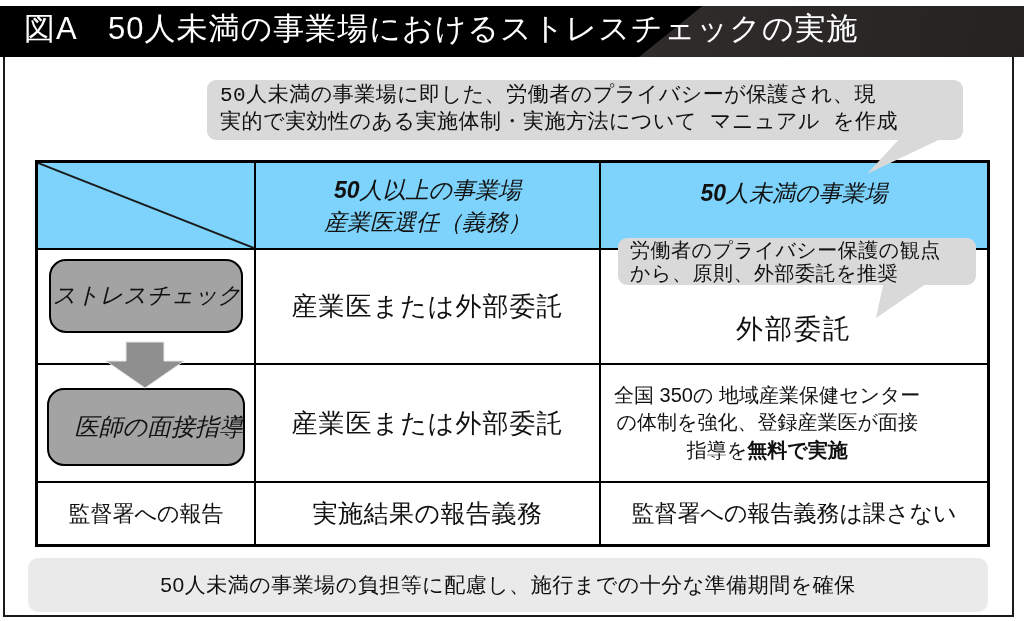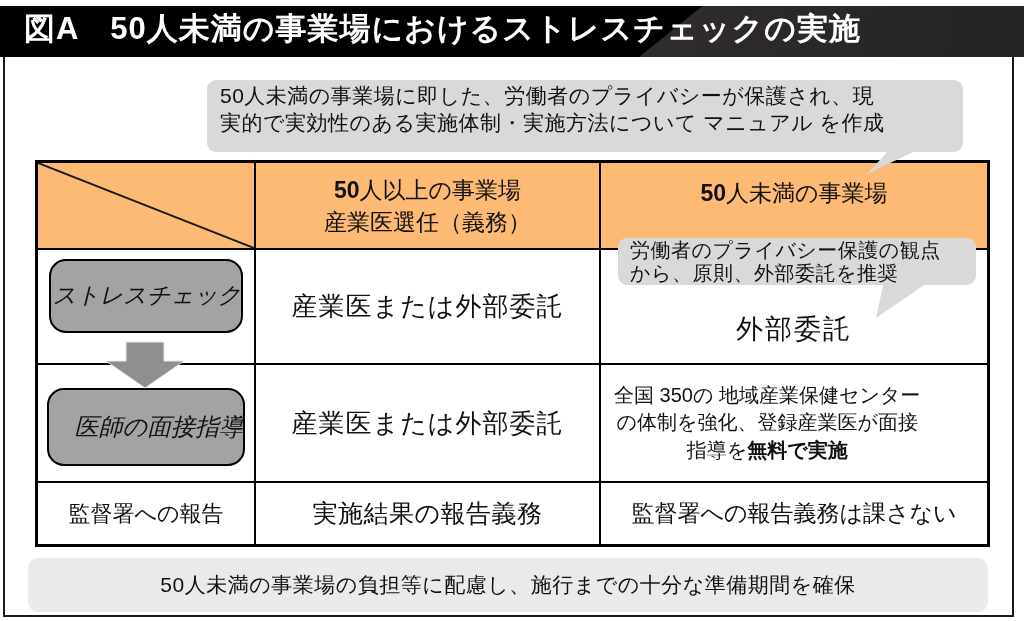--- a/index.html
+++ b/index.html
@@ -11,39 +11,39 @@
   .frame { position:absolute; left:3px; top:32px; width:1011px; height:585px;
            border:2px solid #1a1a1a; z-index:1; }
 
   
   .titlebar { position:absolute; left:0; top:6px; width:1024px; height:51px;
               background:#000000; z-index:5; overflow:hidden; }
   .titlebar .accent { position:absolute; inset:0;
               background:linear-gradient(100deg,#575252 0%,#353131 45%,#252222 100%);
               clip-path:polygon(68.6% 0, 100% 0, 100% 100%, 62.4% 100%); }
   .titlebar .title-text { position:absolute; left:24px; top:0; height:45px; display:flex; align-items:center;
-              color:#ffffff; font-size:31px; font-weight:bold; letter-spacing:1px; z-index:2; white-space:nowrap; }
+              color:#ffffff; font-size:31px; font-weight:normal; letter-spacing:1px; z-index:2; white-space:nowrap; }
 
   
   .bubble { position:absolute; background:#d9d9d9; border-radius:9px; z-index:6; }
-  .bubble-manual { left:207px; top:80px; width:756px; height:72px; padding:2px 13px;
-                   font-size:21px; line-height:27px; letter-spacing:0.5px; }
+  .bubble-manual { left:207px; top:80px; width:756px; height:60px; padding:2px 13px;
+                   font-size:21px; line-height:27px; letter-spacing:0.5px;font-family:Liberation Mono, monospace; }
   .bubble-privacy { left:618px; top:238px; width:358px; height:47px; padding:1px 12px;
                     font-size:20px; line-height:22.5px; letter-spacing:0.5px; }
 
   
   .tbl { position:absolute; left:35px; top:160px; width:955px; height:387px;
          border:3px solid #000; background:#ffffff; z-index:2;
          display:grid; grid-template-columns:218px 345px 1fr;
          grid-template-rows:87px 115px 118px 1fr; }
   .cell { position:relative; border-right:2px solid #000; border-bottom:2px solid #000;
           display:flex; align-items:center; justify-content:center; text-align:center; }
   .cell.last-col { border-right:none;text-align:center; }
   .cell.last-row { border-bottom:none; }
-  .cell.hdr { background:#fdba74; }
+  .cell.hdr { background:#7dd3fc;font-style:italic; }
   .hdr-c2 { flex-direction:column; font-size:23px; line-height:32px; }
   .hdr-c3 { align-items:flex-start; padding-top:15px; font-size:23px; }
   .num-b { font-weight:bold; }
   .c-mid { font-size:26px; letter-spacing:1px; }
   .c-outsource { align-items:flex-end; padding-bottom:16px; font-size:27px; letter-spacing:2px; }
   .c-center350 { justify-content:flex-start; align-items:center; text-align:left;
                  padding:0 0 0 13px; font-size:20px; line-height:27.5px; }
   .r3-c1 { font-size:22px; }
   .r3-c2 { font-size:25px; letter-spacing:0.5px; }
   .r3-c3 { font-size:23px; }

